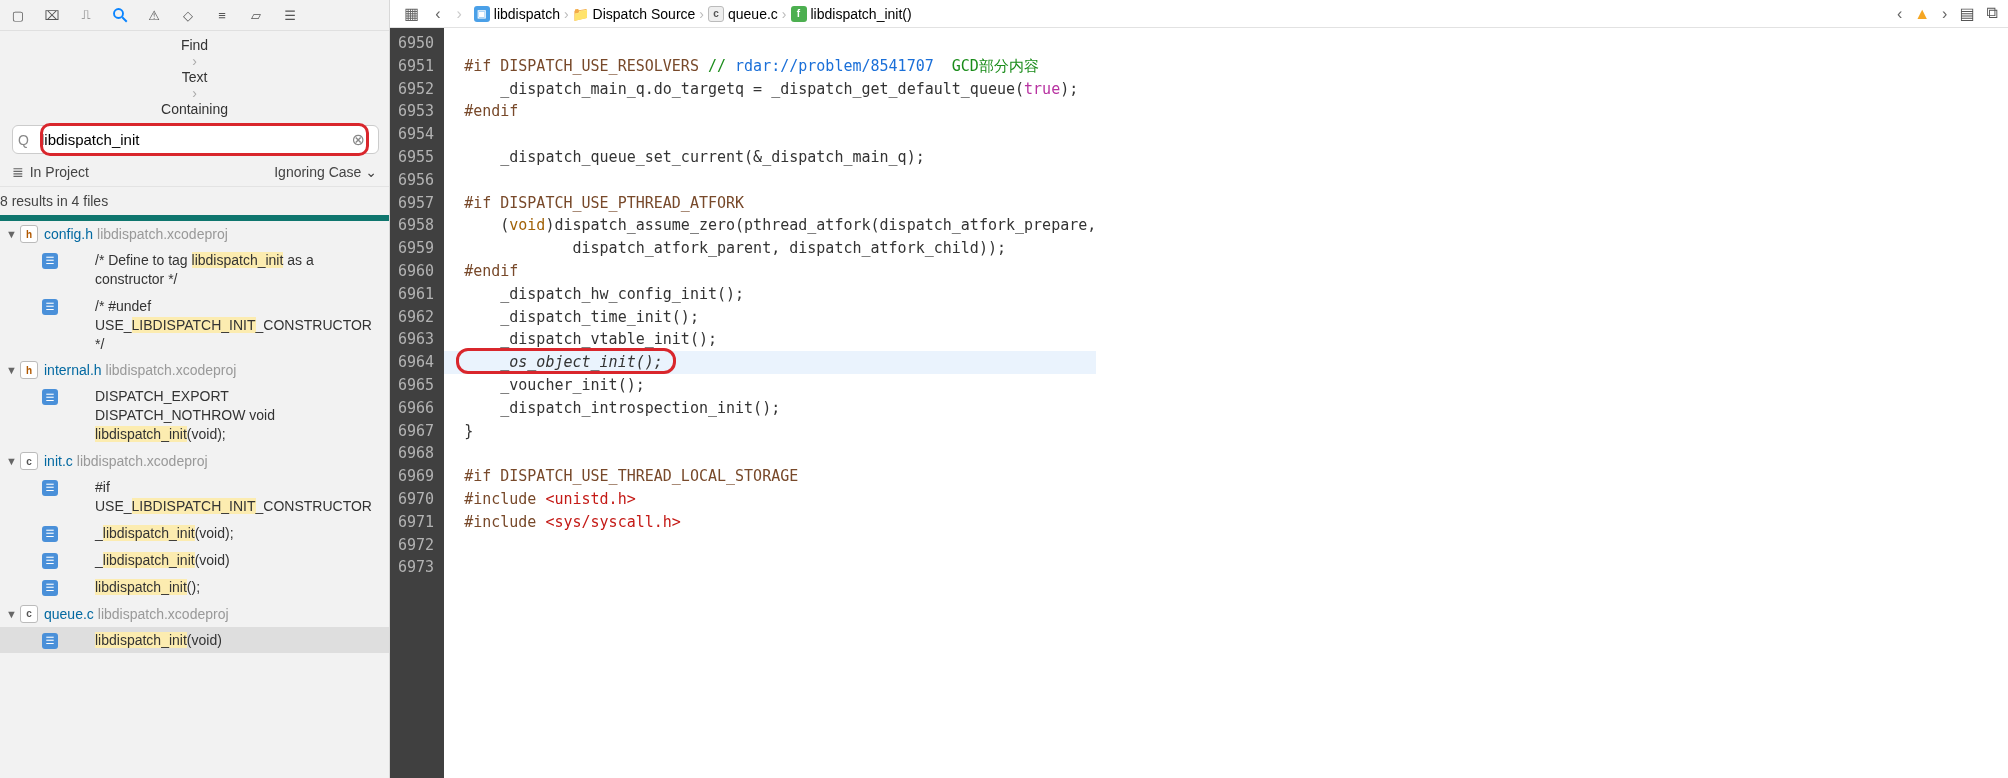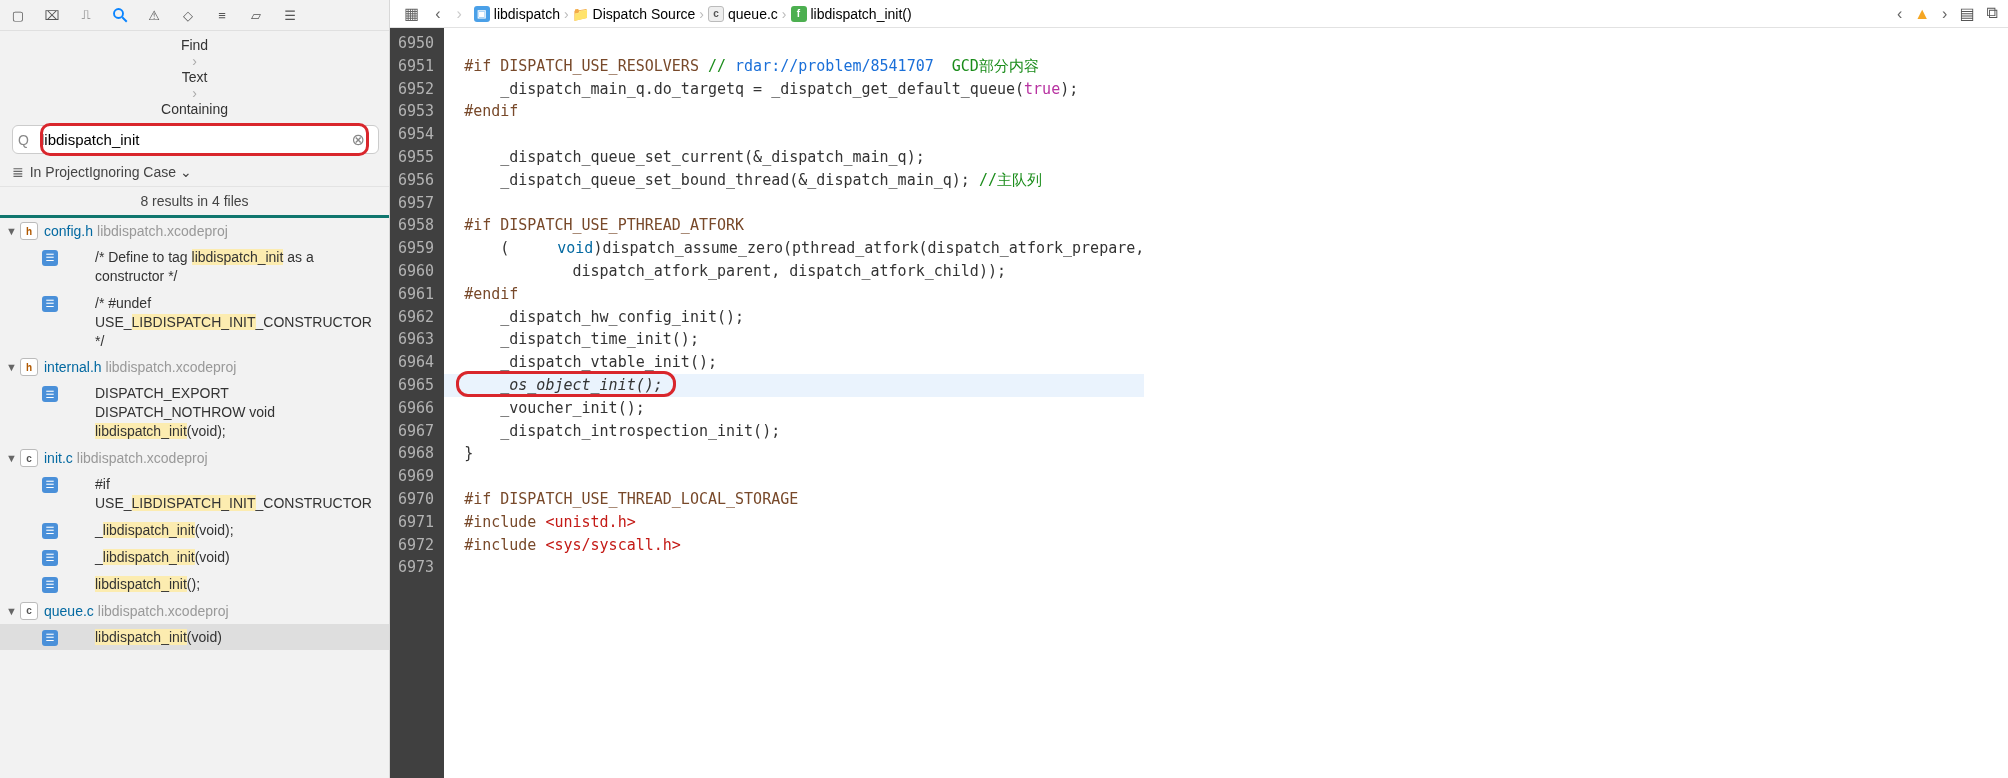--- a/index.html
+++ b/index.html
@@ -57,33 +57,32 @@
   border-radius:6px;
   padding:5px 28px 5px 28px;
   font-size:15px;
   margin-left:2px;
 }
 .search-q { position:absolute; left:8px; color:#888; font-size:14px;}
 .search-clear { position:absolute; right:14px; color:#888; font-size:16px;}
 .scope-row {
   display:flex;
   align-items:center;
-  justify-content:flex-start;
+  justify-content:space-between;
   padding: 4px 12px 6px;
   font-size:14px;
   color:#444;
   border-bottom:1px solid #e3e3e3;
 }
 .scope-row .sicon { margin-right:6px; color:#666;}
 .results-summary {
-  text-align:center;
   padding:6px 0;
   color:#444;
   font-size:14px;
-  border-bottom:3px solid #0f766e;
+  border-bottom:6px solid #0f766e;
   background:#f2f2f2;
 }
 .results { flex:1; overflow-y:auto; }
 .file-row {
   display:flex;
   align-items:center;
   padding:4px 8px 4px 6px;
   font-size:14px;
 }
 .disclosure { width:14px; color:#666; font-size:11px;}
@@ -162,21 +161,21 @@
   color:#b3b3b3;
   padding:4px 10px 4px 8px;
   user-select:none;
   background:#404040;
 }
 .code {
   padding:4px 0;
   white-space:pre;
   color:#333;
 }
-.code .kw { color:#0369a1;margin-left:48px; }
+.code .kw { color:#a16207; }
 .code .pp { color:#78492a; }
 .code .cm { color:#1a8c1a; }
 .code .url { color:#1a6fd8; }
 .code .str { color:#c41a16; }
 .code .bool { color:#b832a1; }
 .code-line { display:block; padding-left:20px; position:relative;}
 .code-line.cur { background:#eaf3fd;font-style:italic; }
 .code-hl {
   border:3px solid #d9262c;
   border-radius:12px;
@@ -341,21 +340,20 @@
         <div>6971</div>
         <div>6972</div>
         <div>6973</div>
       </div>
     <div class="code" id="code"><span class="code-line">&nbsp;
 </span><span class="code-line"><span class="pp">#if DISPATCH_USE_RESOLVERS </span><span class="cm">// </span><span class="url">rdar://problem/8541707</span><span class="cm">  GCD部分内容</span>
 </span><span class="code-line"><span>    _dispatch_main_q.do_targetq = _dispatch_get_default_queue(</span><span class="bool">true</span><span>);</span>
 </span><span class="code-line"><span class="pp">#endif</span>
 </span><span class="code-line">&nbsp;
 </span><span class="code-line">    _dispatch_queue_set_current(&amp;_dispatch_main_q);
-</span><span class="code-line"><span>    _dispatch_queue_set_bound_thread(&amp;_dispatch_main_q); </span><span class="cm">//主队列</span>
 </span><span class="code-line">&nbsp;
 </span><span class="code-line"><span class="pp">#if DISPATCH_USE_PTHREAD_ATFORK</span>
 </span><span class="code-line"><span>    (</span><span class="kw">void</span><span>)dispatch_assume_zero(pthread_atfork(dispatch_atfork_prepare,</span>
 </span><span class="code-line">            dispatch_atfork_parent, dispatch_atfork_child));
 </span><span class="code-line"><span class="pp">#endif</span>
 </span><span class="code-line">    _dispatch_hw_config_init();
 </span><span class="code-line">    _dispatch_time_init();
 </span><span class="code-line">    _dispatch_vtable_init();
 </span><span class="code-line cur">    _os_object_init();<span class="code-hl" style="left: 12px; top: -3px; width: 220px; height: 26px;"></span>
 </span><span class="code-line">    _voucher_init();

